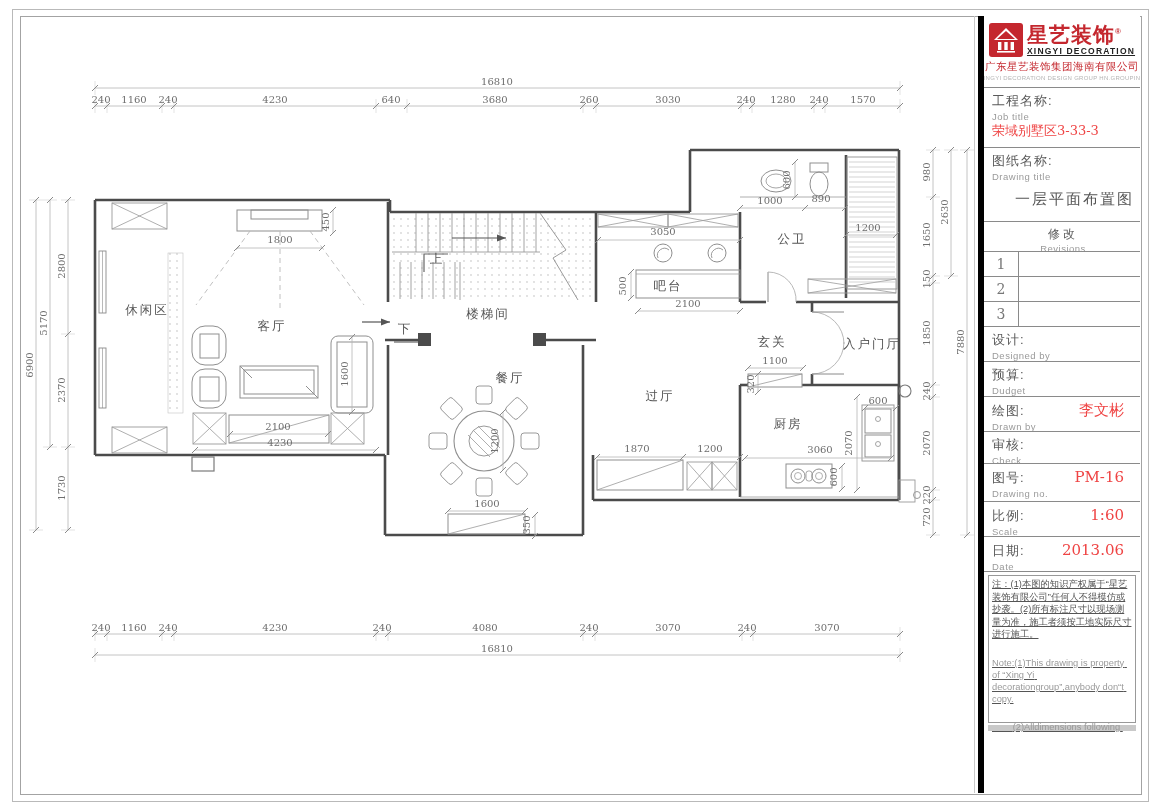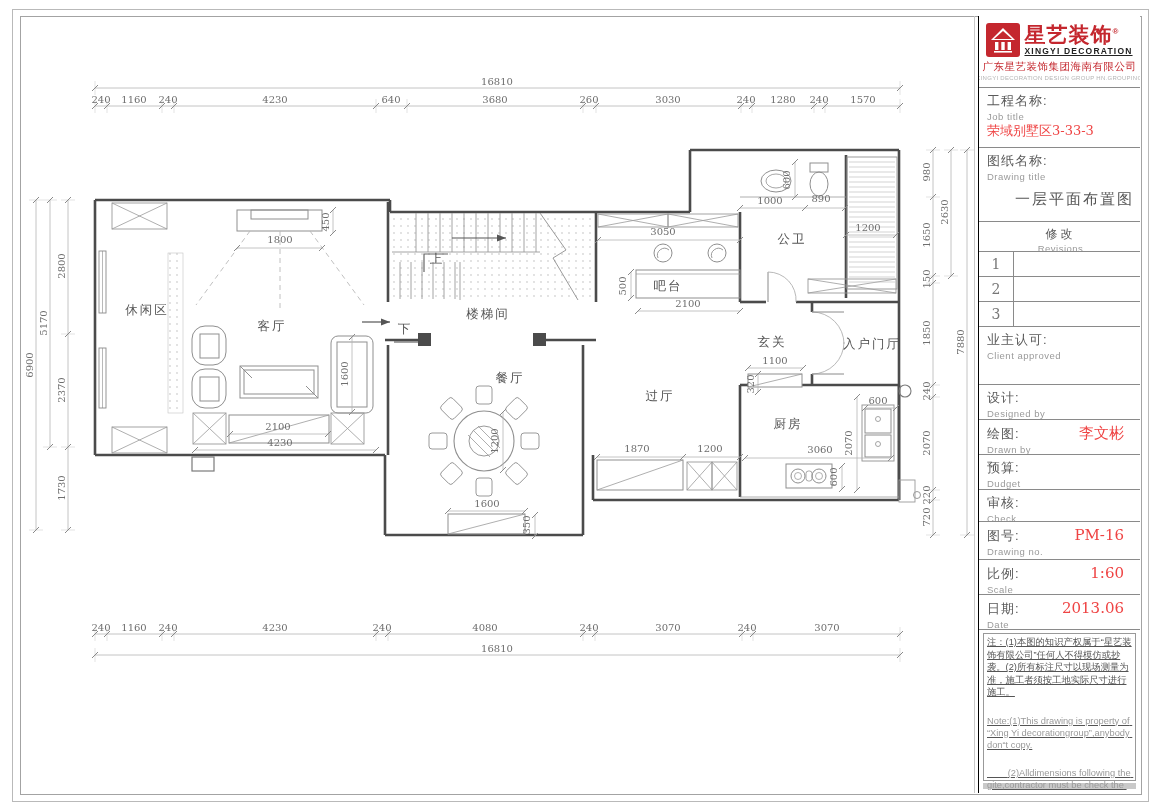--- a/index.html
+++ b/index.html
@@ -3,21 +3,21 @@
 <meta charset="utf-8">
 <style>
   html,body{margin:0;padding:0;background:#e8e8e8;}
   #sheet{position:relative;width:1159px;height:811px;background:#fff;overflow:hidden;
          font-family:"Liberation Sans",sans-serif;}
   .frame-outer{position:absolute;left:12px;top:9px;width:1135px;height:791px;border:1px solid #b9b9b9;}
   .frame-inner{position:absolute;left:20px;top:16px;width:1120px;height:777px;border:1px solid #a3a3a3;}
   #plan-svg{position:absolute;left:0;top:0;}
   
   #titleblock{position:absolute;left:978px;top:16px;width:162px;height:777px;
-              border-left:1px solid #000000;background:#fff;box-sizing:border-box;color:#555;}
+              border-left:6px solid #000000;background:#fff;box-sizing:border-box;color:#555;}
   .tb-dbl{position:absolute;left:974px;top:16px;width:0;height:777px;border-left:1px solid #c9c9c9;}
   .tb-row{box-sizing:border-box;border-bottom:1px solid #8a8a8a;padding:4px 6px 8px 8px;position:relative;overflow:hidden;}
   .tb-label{font-size:13px;color:#5a5a5a;letter-spacing:1px;}
   .tb-en{font-size:9.5px;color:#9a9a9a;letter-spacing:0.5px;margin-top:1px;}
   .tb-value{font-family:"DejaVu Serif",serif;font-size:13px;color:#ef4444;}
   .logo-row{height:72px;display:flex;flex-direction:column;align-items:center;justify-content:center;padding:2px;}
   .logo-top{display:flex;align-items:center;gap:4px;}
   .logo-mark{width:34px;height:34px;background:#c4272e;border-radius:3px;display:flex;align-items:center;justify-content:center;flex:0 0 auto;}
   .brand-cn{color:#c4272e;font-size:21px;font-weight:bold;letter-spacing:1px;line-height:1;white-space:nowrap;}
   .brand-cn sup{font-size:8px;}
@@ -552,41 +552,37 @@
     <div class="rev-row">
       <div class="rev-num">1</div>
     </div>
     <div class="rev-row">
       <div class="rev-num">2</div>
     </div>
     <div class="rev-row">
       <div class="rev-num">3</div>
     </div>
 
-    <div class="tb-row row-client">
-      <div class="tb-label">业主认可:</div>
-      <div class="tb-en">Client approved</div>
-    </div>
 
     <div class="tb-row row-sm">
       <div class="tb-label">设计:</div>
       <div class="tb-en">Designed by</div>
+    </div>
+
+    <div class="tb-row row-sm">
+      <div class="tb-label">预算:</div>
+      <div class="tb-en">Dudget</div>
     </div>
 
     <div class="tb-row row-sm">
       <div class="tb-inline">
         <span class="tb-label">绘图:</span>
         <span class="tb-value">李文彬</span>
       </div>
       <div class="tb-en">Drawn by</div>
-    </div>
-
-    <div class="tb-row row-sm">
-      <div class="tb-label">预算:</div>
-      <div class="tb-en">Dudget</div>
     </div>
 
     <div class="tb-row row-check">
       <div class="tb-label">审核:</div>
       <div class="tb-en">Check</div>
     </div>
 
     <div class="tb-row row-dno">
       <div class="tb-inline">
         <span class="tb-label">图号:</span>

